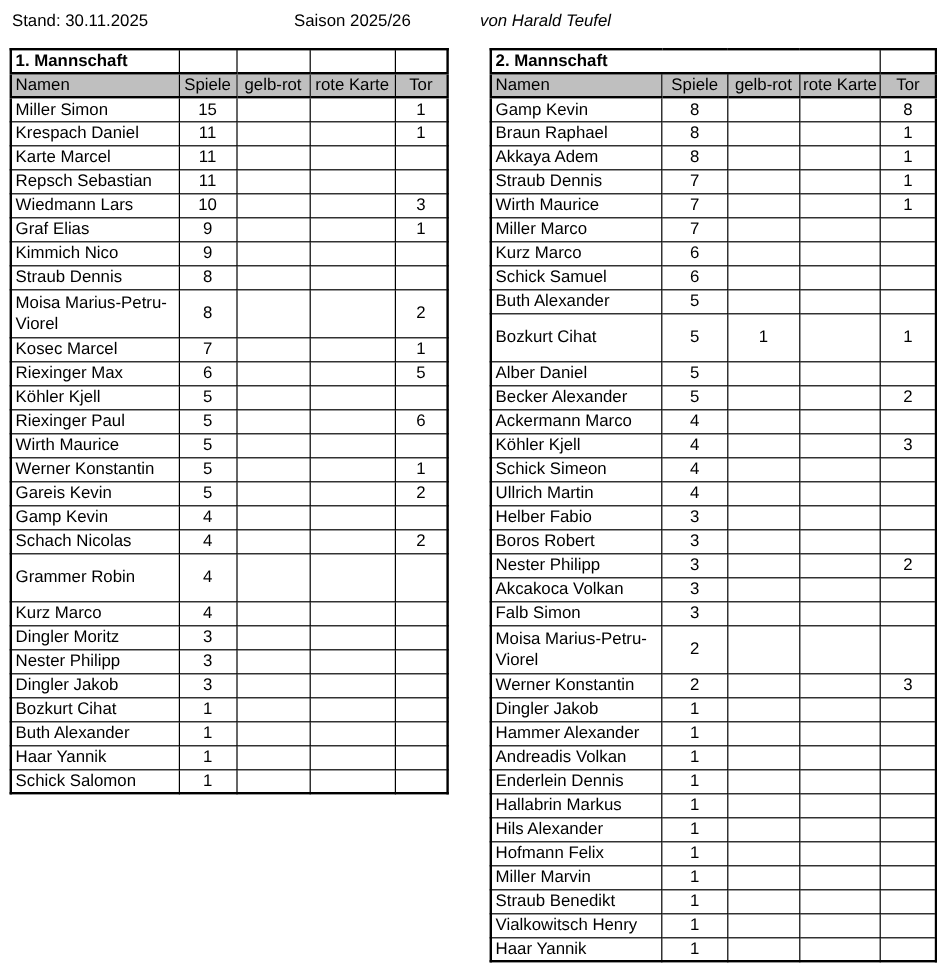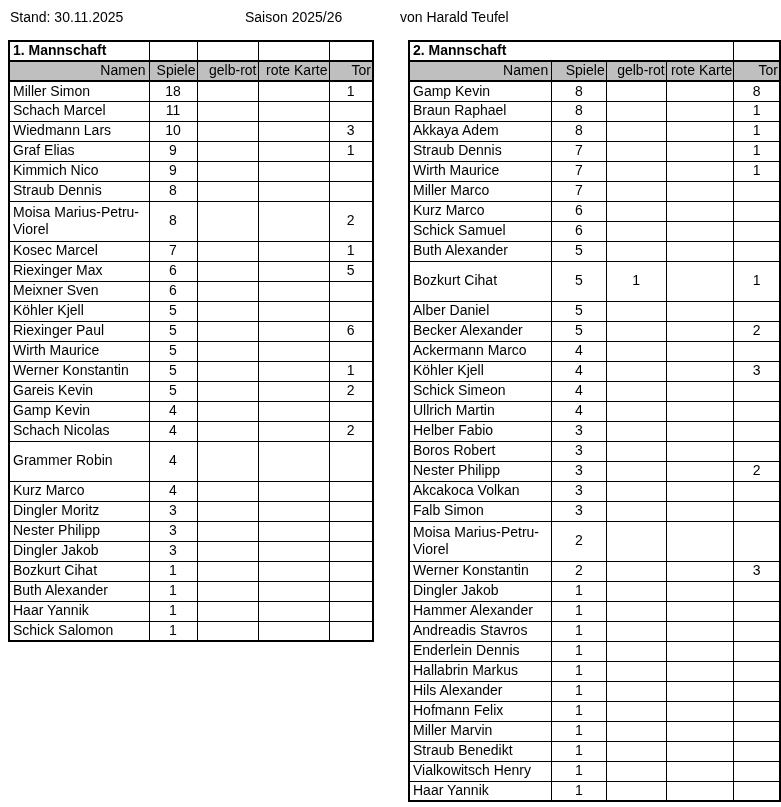--- a/index.html
+++ b/index.html
@@ -15,21 +15,21 @@
     background: var(--page-bg);
     font-family: "Liberation Sans", sans-serif;
     font-size: 14px;
     color: var(--text-c);
   }
   .page { position: relative; width: 781px; height: 807px; overflow: hidden; }
 
   .top-label { position: absolute; top: 9px; white-space: nowrap; }
   .lbl-stand  { left: 10px; }
   .lbl-saison { left: 200px; margin-left: 45px; }
-  .lbl-author { left: 400px; }
+  .lbl-author { left: 400px; font-style: italic; }
 
   .tbl-wrap { position: absolute; top: 40px; }
   .tbl-wrap-left  { left: 8px; }
   .tbl-wrap-right { left: 408px; }
 
   table {
     border-collapse: collapse;
     table-layout: fixed;
     border: 2px solid var(--border-c);
   }
@@ -44,21 +44,20 @@
   }
   tr.tall td { height: 40px; }
   td.num { text-align: center; padding: 0 1px; }
   tr.title-row td {
     font-weight: bold;
     border-bottom: 2px solid var(--border-c);
   }
   tr.head-row td {
     background: var(--header-bg);
     border-bottom: 2px solid var(--border-c);
-    text-align: right;
   }
 </style>
 </head>
 <body>
 
 <div class="page">
   <span class="top-label lbl-stand">Stand: 30.11.2025</span>
   <span class="top-label lbl-saison">Saison 2025/26</span>
   <span class="top-label lbl-author">von Harald Teufel</span>
 
@@ -81,27 +80,41 @@
           </tr>
           <tr class="head-row">
             <td>Namen</td>
             <td class="num">Spiele</td>
             <td class="num">gelb-rot</td>
             <td class="num">rote Karte</td>
             <td class="num">Tor</td>
           </tr>
           <tr>
             <td>Miller Simon</td>
-            <td class="num">18</td>
-            <td class="num"></td>
-            <td class="num"></td>
-            <td class="num">1</td>
-          </tr>
-          <tr>
-            <td>Schach Marcel</td>
+            <td class="num">15</td>
+            <td class="num"></td>
+            <td class="num"></td>
+            <td class="num">1</td>
+          </tr>
+          <tr>
+            <td>Krespach Daniel</td>
+            <td class="num">11</td>
+            <td class="num"></td>
+            <td class="num"></td>
+            <td class="num">1</td>
+          </tr>
+          <tr>
+            <td>Karte Marcel</td>
+            <td class="num">11</td>
+            <td class="num"></td>
+            <td class="num"></td>
+            <td class="num"></td>
+          </tr>
+          <tr>
+            <td>Repsch Sebastian</td>
             <td class="num">11</td>
             <td class="num"></td>
             <td class="num"></td>
             <td class="num"></td>
           </tr>
           <tr>
             <td>Wiedmann Lars</td>
             <td class="num">10</td>
             <td class="num"></td>
             <td class="num"></td>
@@ -141,27 +154,20 @@
             <td class="num"></td>
             <td class="num"></td>
             <td class="num">1</td>
           </tr>
           <tr>
             <td>Riexinger Max</td>
             <td class="num">6</td>
             <td class="num"></td>
             <td class="num"></td>
             <td class="num">5</td>
-          </tr>
-          <tr>
-            <td>Meixner Sven</td>
-            <td class="num">6</td>
-            <td class="num"></td>
-            <td class="num"></td>
-            <td class="num"></td>
           </tr>
           <tr>
             <td>Köhler Kjell</td>
             <td class="num">5</td>
             <td class="num"></td>
             <td class="num"></td>
             <td class="num"></td>
           </tr>
           <tr>
             <td>Riexinger Paul</td>
@@ -462,21 +468,21 @@
             <td class="num"></td>
           </tr>
           <tr>
             <td>Hammer Alexander</td>
             <td class="num">1</td>
             <td class="num"></td>
             <td class="num"></td>
             <td class="num"></td>
           </tr>
           <tr>
-            <td>Andreadis Stavros</td>
+            <td>Andreadis Volkan</td>
             <td class="num">1</td>
             <td class="num"></td>
             <td class="num"></td>
             <td class="num"></td>
           </tr>
           <tr>
             <td>Enderlein Dennis</td>
             <td class="num">1</td>
             <td class="num"></td>
             <td class="num"></td>

